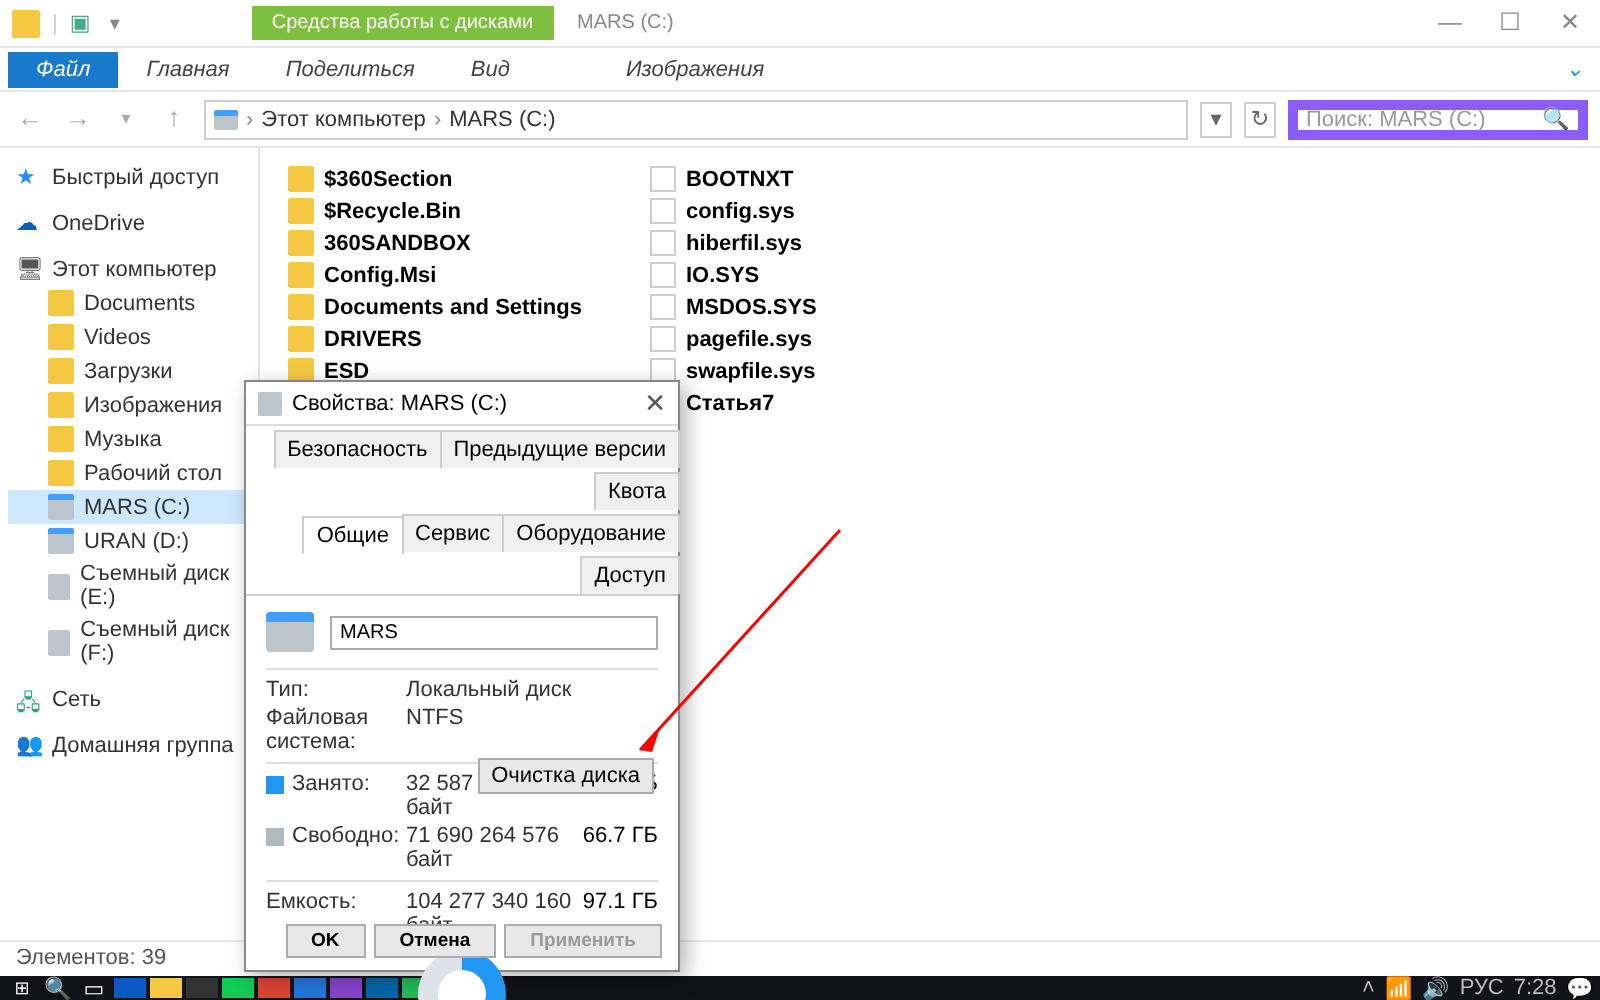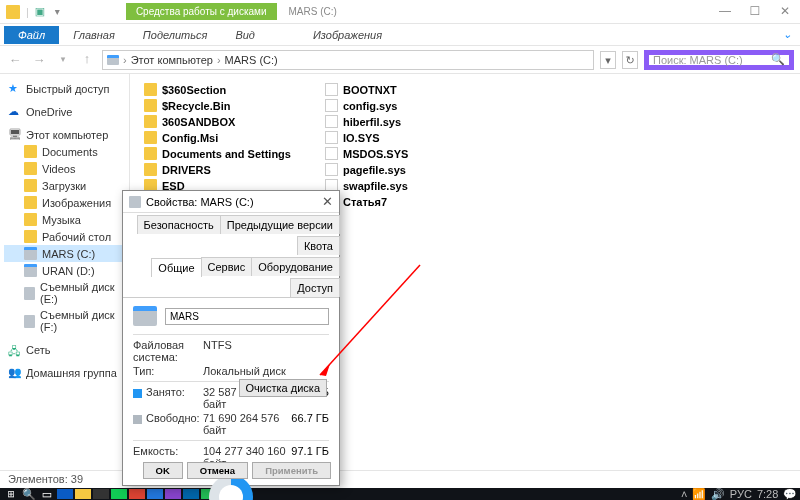--- a/index.html
+++ b/index.html
@@ -301,26 +301,26 @@
     <div class="t">Оборудование</div>
     <div class="t">Доступ</div>
   </div>
   <div class="dlg-body">
     <div class="name-row">
       <div class="drv-ic"></div>
       <input value="MARS" style="">
     </div>
     <div class="sep-line"></div>
     <div class="info-row">
+        <span class="k">Тип:</span>
+        <span class="v">Локальный диск</span>
+      </div>
+    <div class="info-row">
         <span class="k">Файловая система:</span>
         <span class="v">NTFS</span>
-      </div>
-    <div class="info-row">
-        <span class="k">Тип:</span>
-        <span class="v">Локальный диск</span>
       </div>
     <div class="sep-line"></div>
     <div class="info-row">
         <span class="k"><span class="sq sq-used"></span><span>Занято:</span></span>
         <span class="v">32 587 075 584 байт</span>
         <span class="v2">30.3 ГБ</span>
       </div>
     <div class="info-row">
         <span class="k"><span class="sq sq-free"></span><span>Свободно:</span></span>
         <span class="v">71 690 264 576 байт</span>

